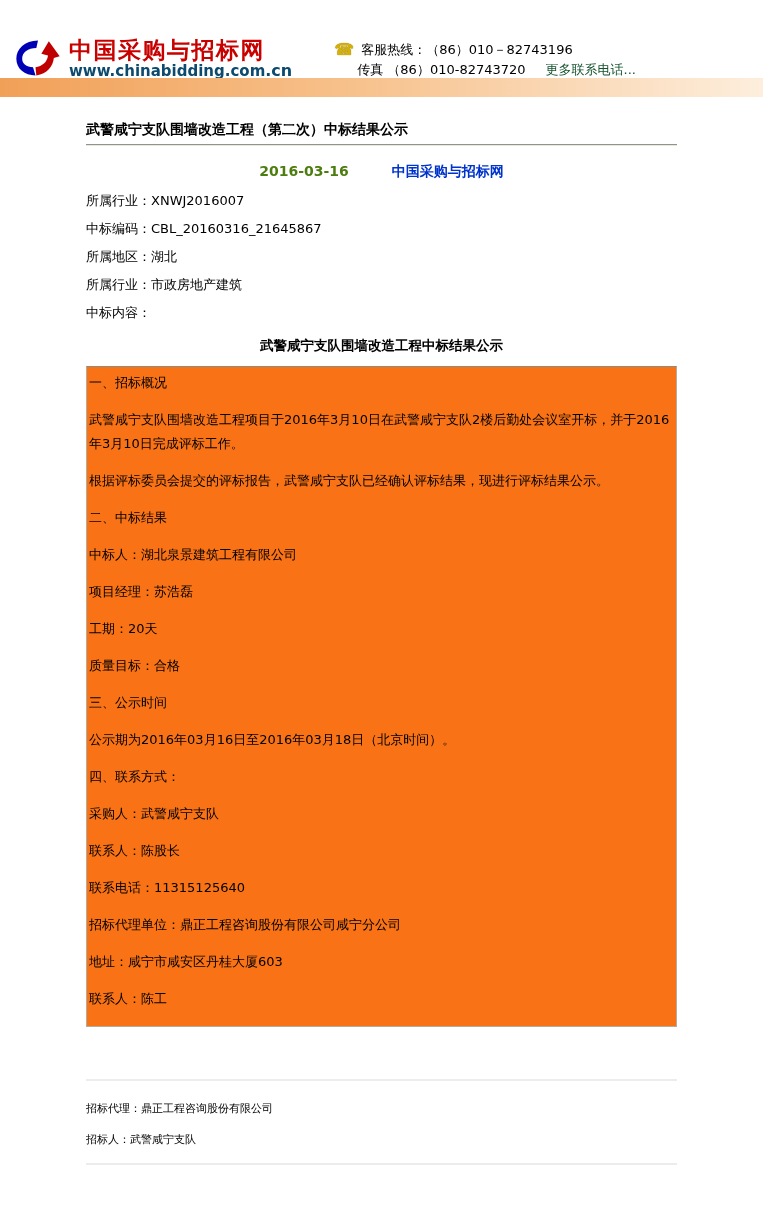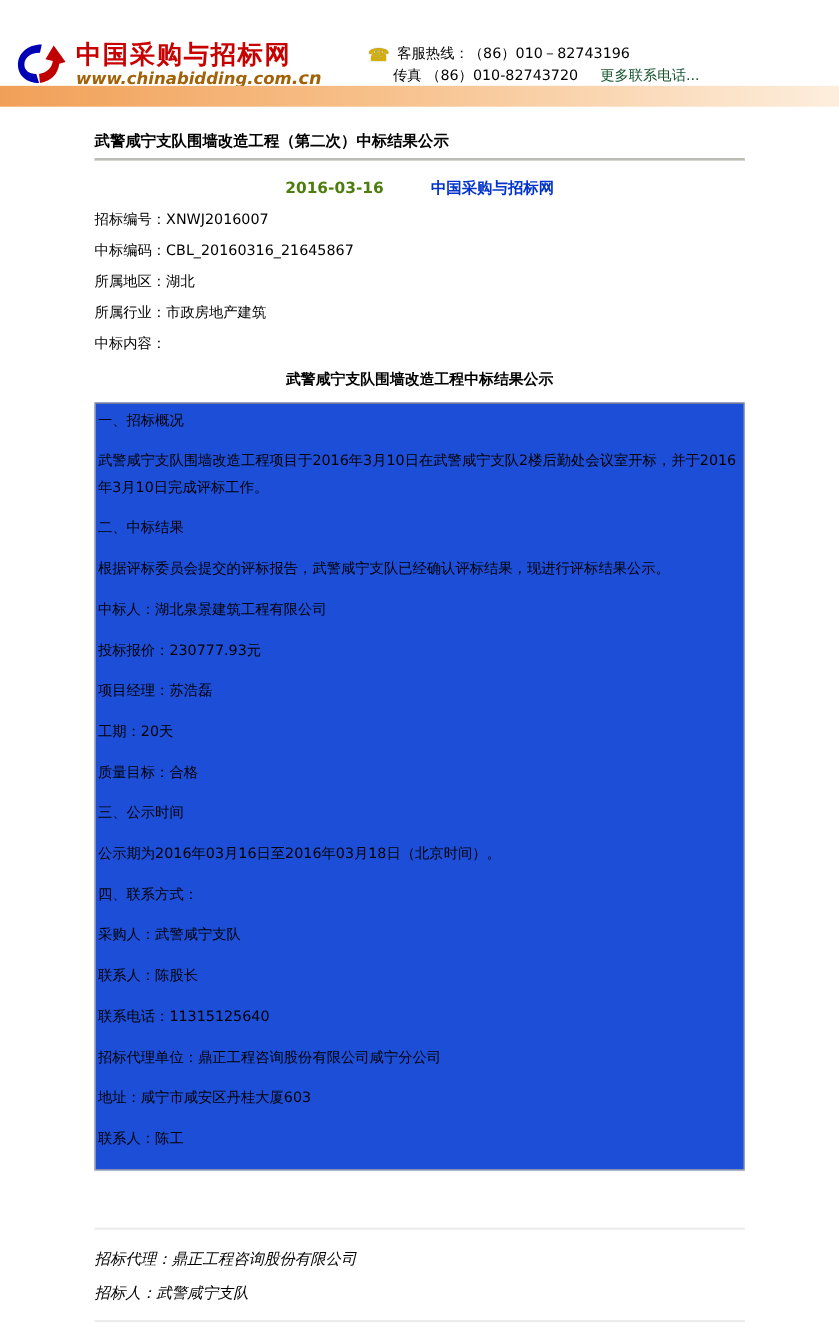--- a/index.html
+++ b/index.html
@@ -9,45 +9,45 @@
     font-family:"DejaVu Sans","Liberation Sans",sans-serif;
     overflow:hidden;
   }
   
   .header{position:relative;height:97px;background:#fff;}
   .header-row{display:flex;align-items:flex-start;padding:38px 0 0 13px;}
   .logo{display:flex;align-items:flex-start;gap:6px;cursor:pointer;}
   .logo-icon{width:50px;height:40px;display:block;}
   .logo-text{display:flex;flex-direction:column;}
   .logo-title{color:#c80000;font-size:23px;font-weight:bold;letter-spacing:1.5px;line-height:25px;white-space:nowrap;}
-  .logo-url{color:#a16207;font-size:15px;font-weight:bold;line-height:15px;white-space:nowrap;font-style:italic;}
+  .logo-url{color:#0c4a6e;font-size:15px;font-weight:bold;line-height:15px;white-space:nowrap;}
   .logo-url .suffix{font-weight:900;font-size:16px;}
   .contact{margin-left:42px;font-size:13px;padding-top:2px;}
   .contact-row{line-height:20px;white-space:nowrap;display:flex;align-items:center;}
   .phone-icon{color:#d8b100;font-size:16px;margin-right:7px;text-shadow:0 0 1px #6b5a00;}
   .contact-row.fax{padding-left:23px;align-items:center;}
   .more-link{color:#14532d;cursor:pointer;margin-left:20px;text-decoration:none;}
   .orange-bar{position:absolute;left:0;top:78px;width:763px;height:19px;
     background:linear-gradient(90deg,#f1a058 0%,#f7c08a 45%,#fdeedd 100%);}
   
   .content{width:591px;margin:0 auto;}
   .page-title{font-size:14px;font-weight:bold;text-align:left;margin:23px 0 0;line-height:18px;}
   .title-rule{height:1px;background:#93938a;border-bottom:1px solid #e8e8e2;margin-top:6px;}
   .dateline{text-align:center;font-weight:bold;font-size:14px;margin-top:16px;line-height:18px;}
   .dateline .date{color:#4d7c0f;}
   .dateline .src{color:#0033cc;margin-left:38px;cursor:pointer;}
   .meta{margin-top:12px;}
   .meta p{font-size:13px;margin:0 0 11px;line-height:17px;}
   .subtitle{font-size:13.5px;font-weight:bold;text-align:center;margin:16px 0 12px;line-height:17px;}
-  .notice-box{border:1px solid #b2ae9e;border-top-color:#8c8c84;padding:4px 4px 2px 2px;background:#1d4ed8;}
+  .notice-box{border:1px solid #b2ae9e;border-top-color:#8c8c84;padding:4px 4px 2px 2px;background:#f97316;}
   .notice-box p{font-size:13px;line-height:24px;margin:0 0 13px;}
   .notice-box p.center{text-align:left;}
   
   .footer-sec{margin-top:52px;border-top:2px solid #ececec;border-bottom:2px solid #ececec;padding:5px 0 15px;}
-  .footer-sec p{font-size:14px;margin:14px 0 0;line-height:17px;font-style:italic;}
+  .footer-sec p{font-size:11px;margin:14px 0 0;line-height:17px;}
 </style>
 </head>
 <body>
 
 <div class="header">
   <div class="header-row">
     <div class="logo">
       <svg class="logo-icon" viewBox="0 0 60 46" xmlns="http://www.w3.org/2000/svg">
         <path fill="#0000b4" d="M30 2 C14 2 4 12 4 24 C4 36 14 44 27 44 L24 34 C16 34 11 30 11 24 C11 16 18 11 28 11 Z"></path>
         <path fill="#c00000" d="M28 44 C41 42 48 33 49 23 L56 21 L43 3 L34 18 L42 20 C41 28 35 33 27 34 Z"></path>
@@ -74,36 +74,35 @@
 <div class="content">
   <h1 class="page-title">武警咸宁支队围墙改造工程（第二次）中标结果公示</h1>
   <div class="title-rule"></div>
 
   <div class="dateline">
     <span class="date">2016-03-16</span>
     <span class="src">中国采购与招标网</span>
   </div>
 
   <div class="meta">
-    <p>招标编号：XNWJ2016007</p>
+    <p>所属行业：XNWJ2016007</p>
     <p>中标编码：CBL_20160316_21645867</p>
     <p>所属地区：湖北</p>
     <p>所属行业：市政房地产建筑</p>
     <p>中标内容：</p>
   </div>
 
   <h2 class="subtitle">武警咸宁支队围墙改造工程中标结果公示</h2>
 
   <div class="notice-box">
     <p>一、招标概况</p>
     <p>武警咸宁支队围墙改造工程项目于2016年3月10日在武警咸宁支队2楼后勤处会议室开标，并于2016年3月10日完成评标工作。</p>
+    <p>根据评标委员会提交的评标报告，武警咸宁支队已经确认评标结果，现进行评标结果公示。</p>
     <p>二、中标结果</p>
-    <p>根据评标委员会提交的评标报告，武警咸宁支队已经确认评标结果，现进行评标结果公示。</p>
     <p class="center">中标人：湖北泉景建筑工程有限公司</p>
-    <p>投标报价：230777.93元</p>
     <p>项目经理：苏浩磊</p>
     <p>工期：20天</p>
     <p>质量目标：合格</p>
     <p>三、公示时间</p>
     <p>公示期为2016年03月16日至2016年03月18日（北京时间）。</p>
     <p>四、联系方式：</p>
     <p>采购人：武警咸宁支队</p>
     <p>联系人：陈股长</p>
     <p>联系电话：11315125640</p>
     <p>招标代理单位：鼎正工程咨询股份有限公司咸宁分公司</p>

